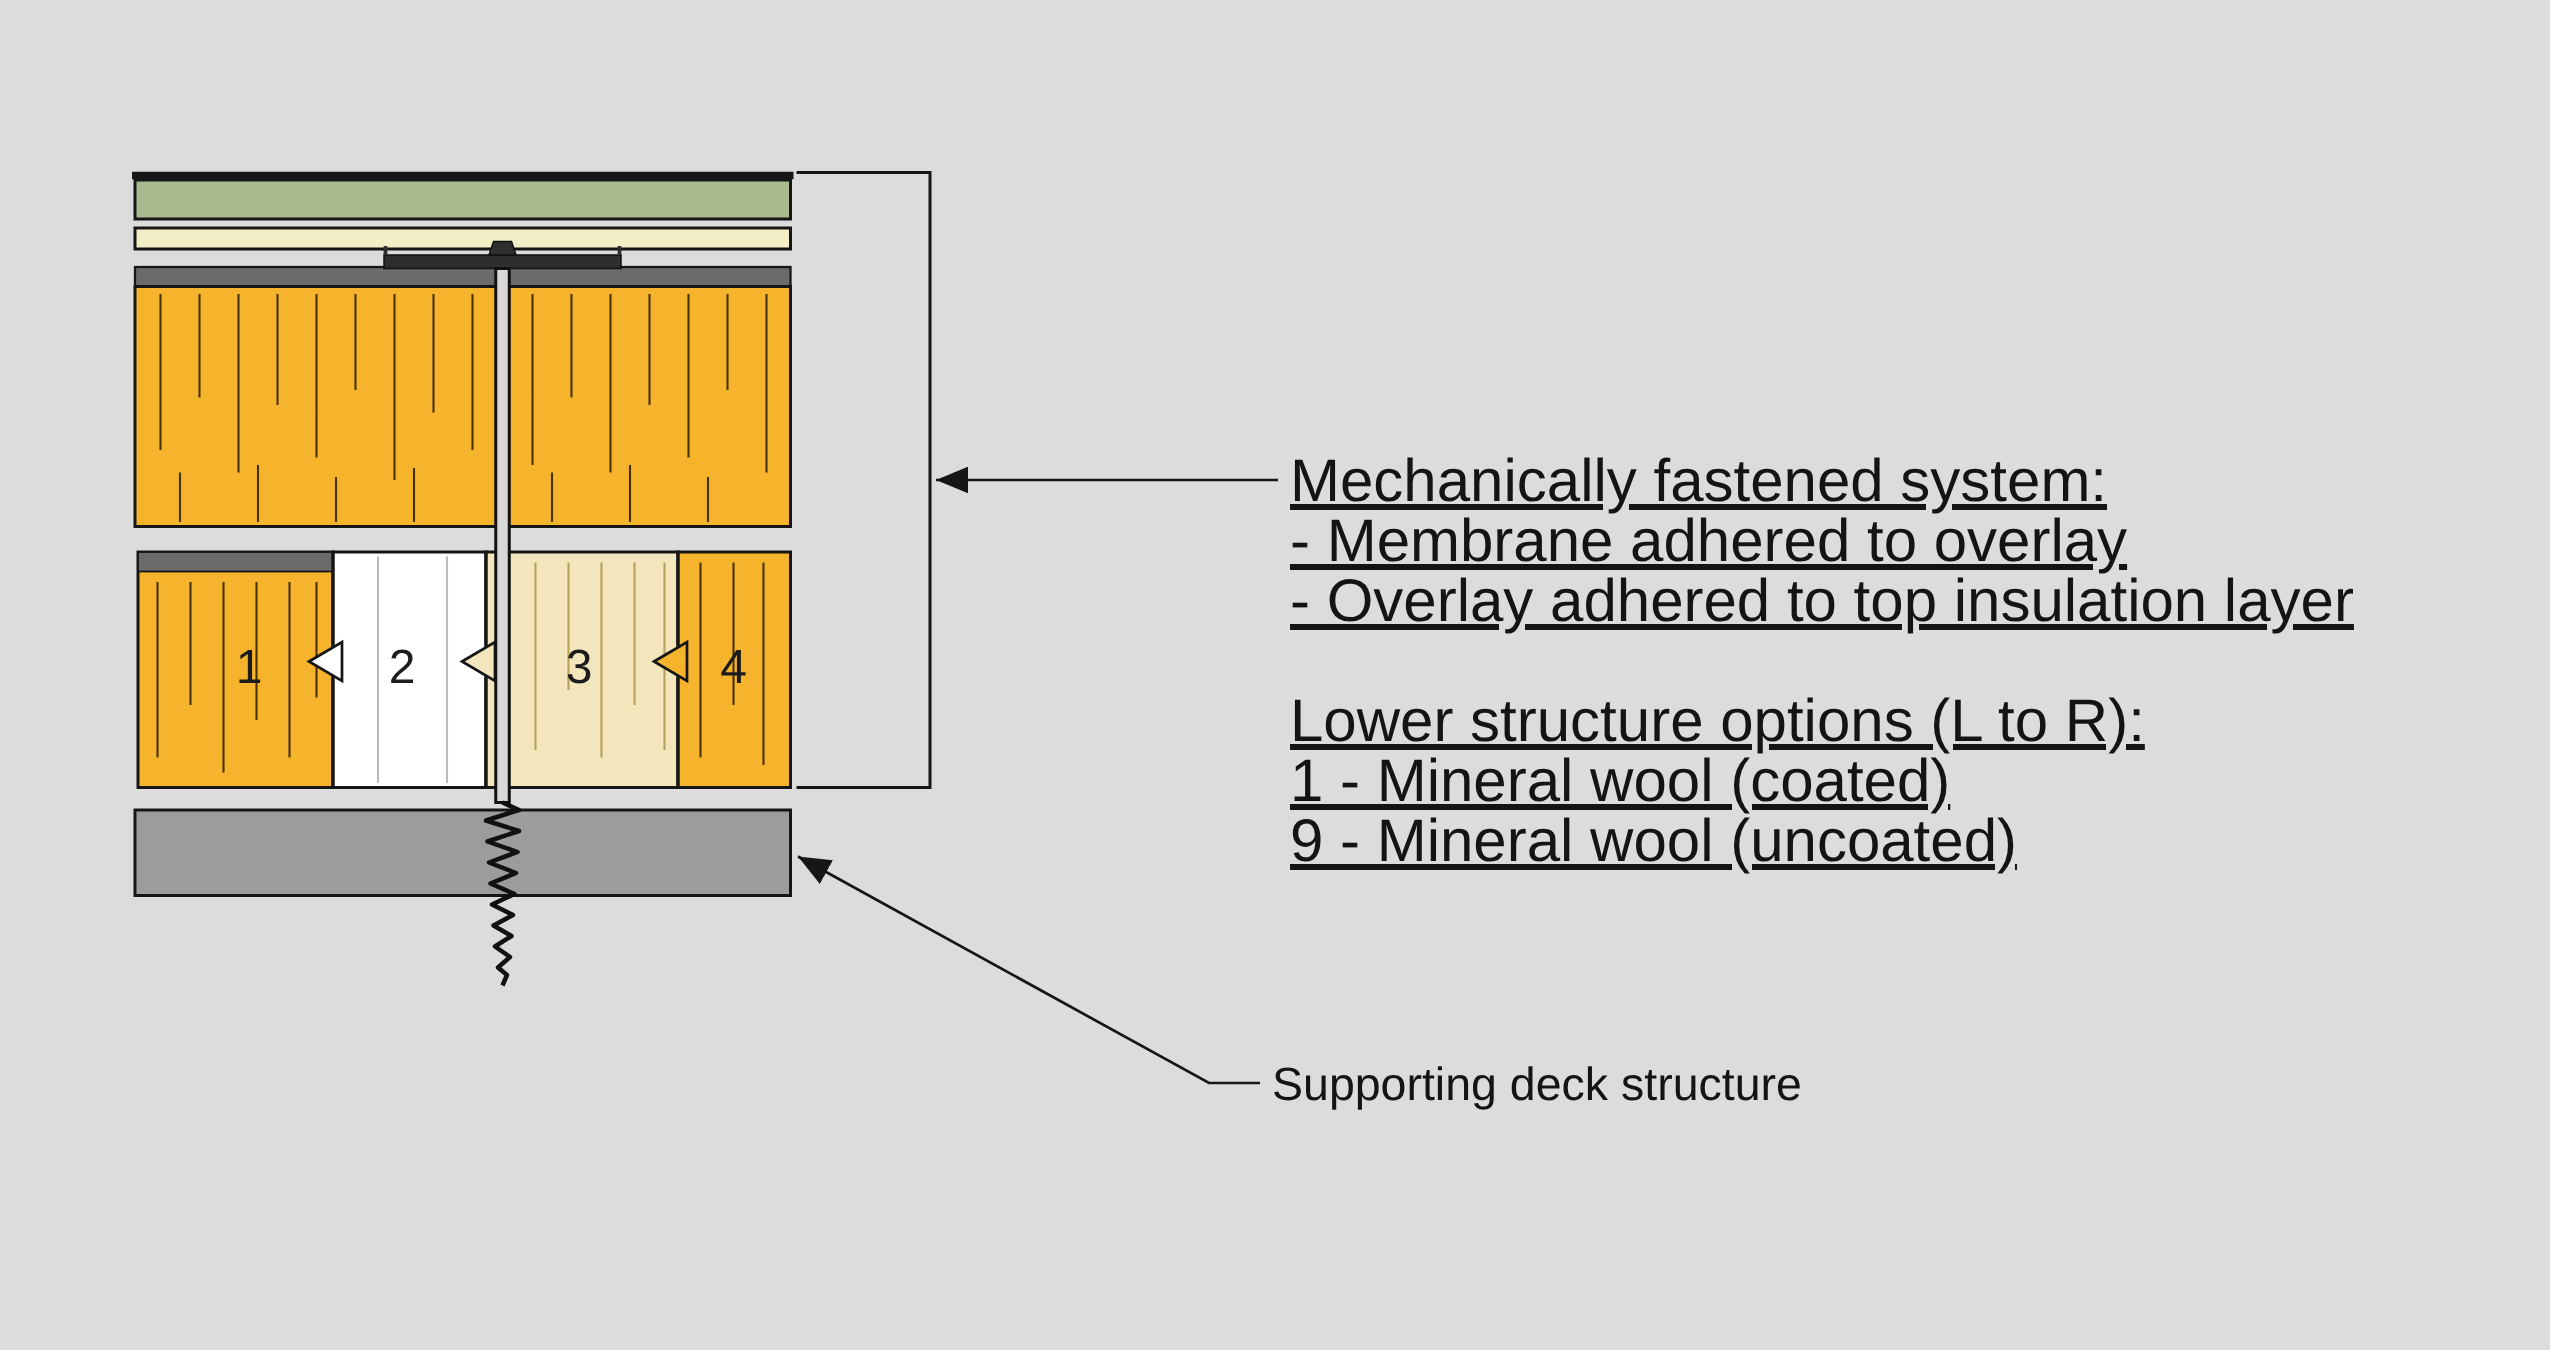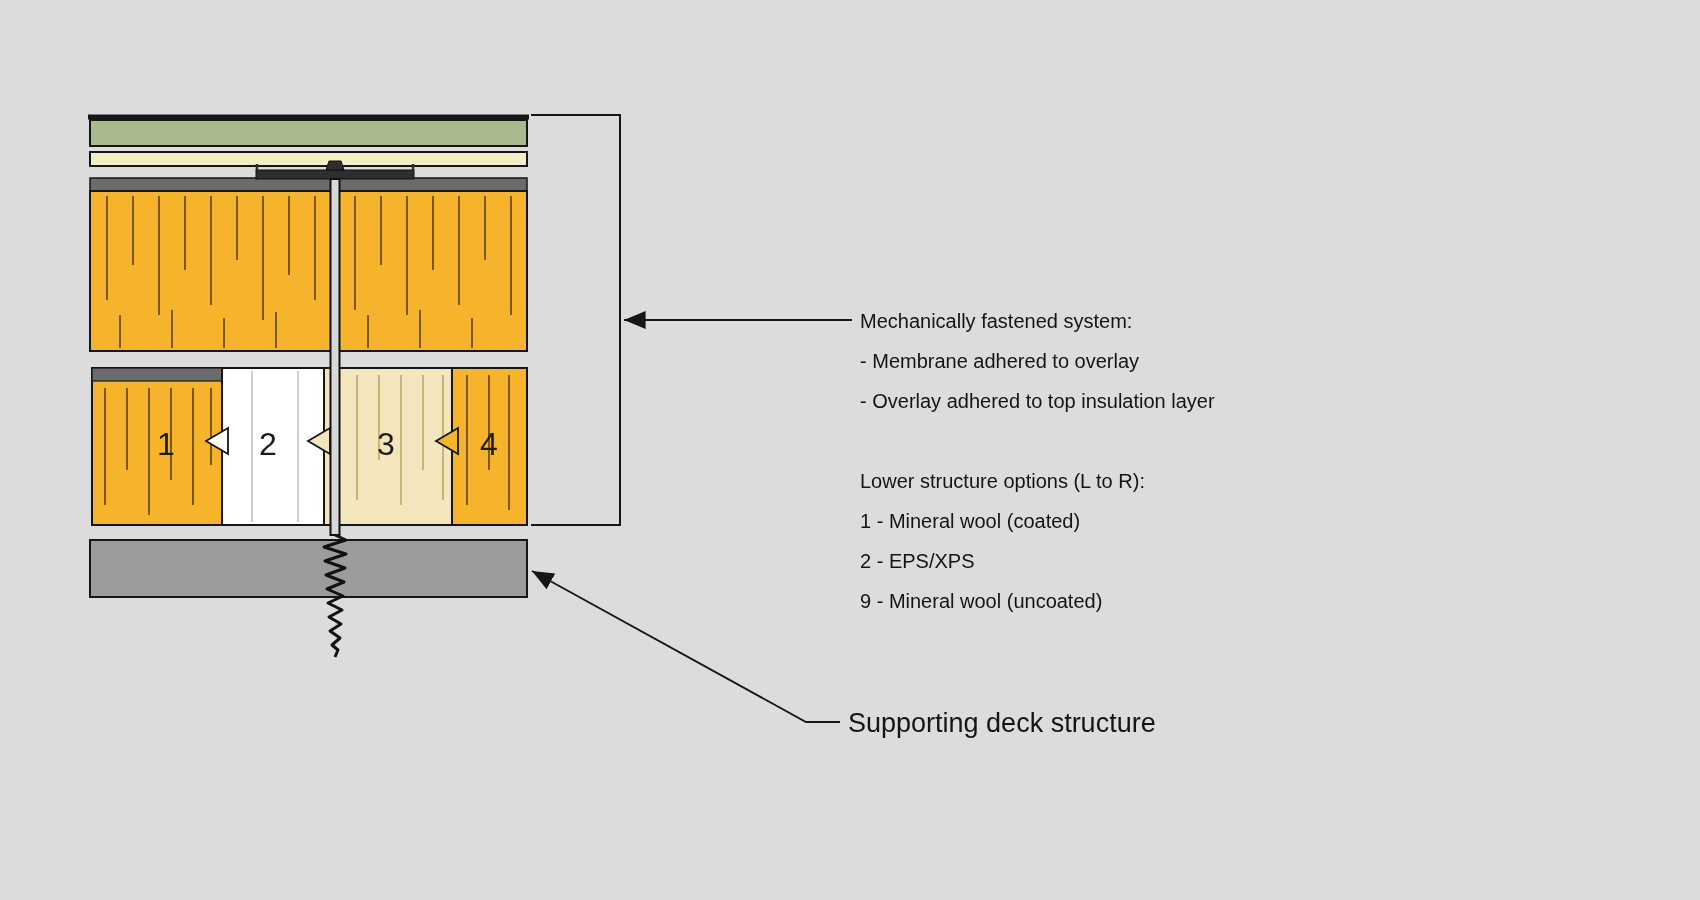--- a/index.html
+++ b/index.html
@@ -15,30 +15,31 @@
   .stage svg {
     position: absolute;
     left: 0; top: 0;
     width: 1700px; height: 900px;
     display: block;
   }
   .notes {
     position: absolute;
     left: 860px;
     top: 301px;
-    font-size: 20px;
+    font-size: 40px;
     line-height: 40px;
     white-space: nowrap;
+    text-decoration: underline;
   }
   .notes .spacer { height: 40px; }
   .deck-note {
     position: absolute;
     left: 848px;
     top: 703px;
-    font-size: 27px;
+    font-size: 31px;
     line-height: 40px;
     white-space: nowrap;
   }
 </style>
 </head>
 <body>
 
 <div class="stage">
 
   <svg viewBox="0 0 1700 900" aria-hidden="true">
@@ -114,19 +115,18 @@
     <polyline points="840,722 806,722 532,571" stroke="#161616" stroke-width="1.8" fill="none" marker-end="url(#arrowhead)"></polyline>
   </svg>
 
   <div class="notes">
     <div>Mechanically fastened system:</div>
     <div>- Membrane adhered to overlay</div>
     <div>- Overlay adhered to top insulation layer</div>
     <div class="spacer"></div>
     <div>Lower structure options (L to R):</div>
     <div>1 - Mineral wool (coated)</div>
-    <div>2 - EPS/XPS</div>
     <div>9 - Mineral wool (uncoated)</div>
   </div>
 
   <div class="deck-note">Supporting deck structure</div>
 
 </div>
 
 </body></html>

